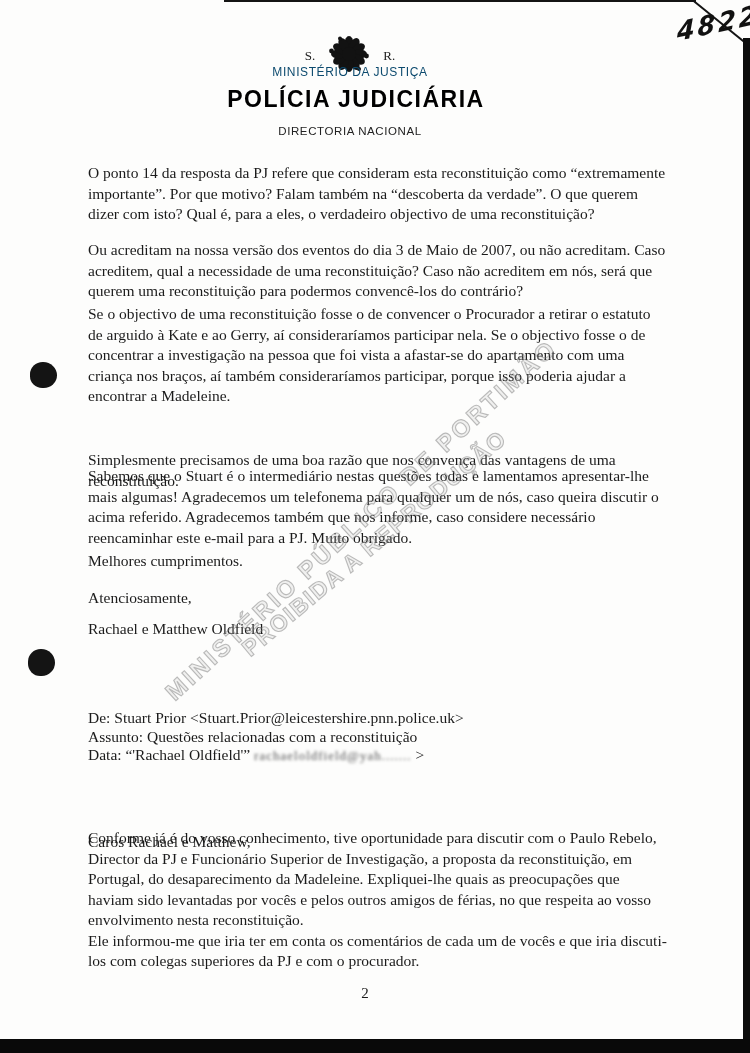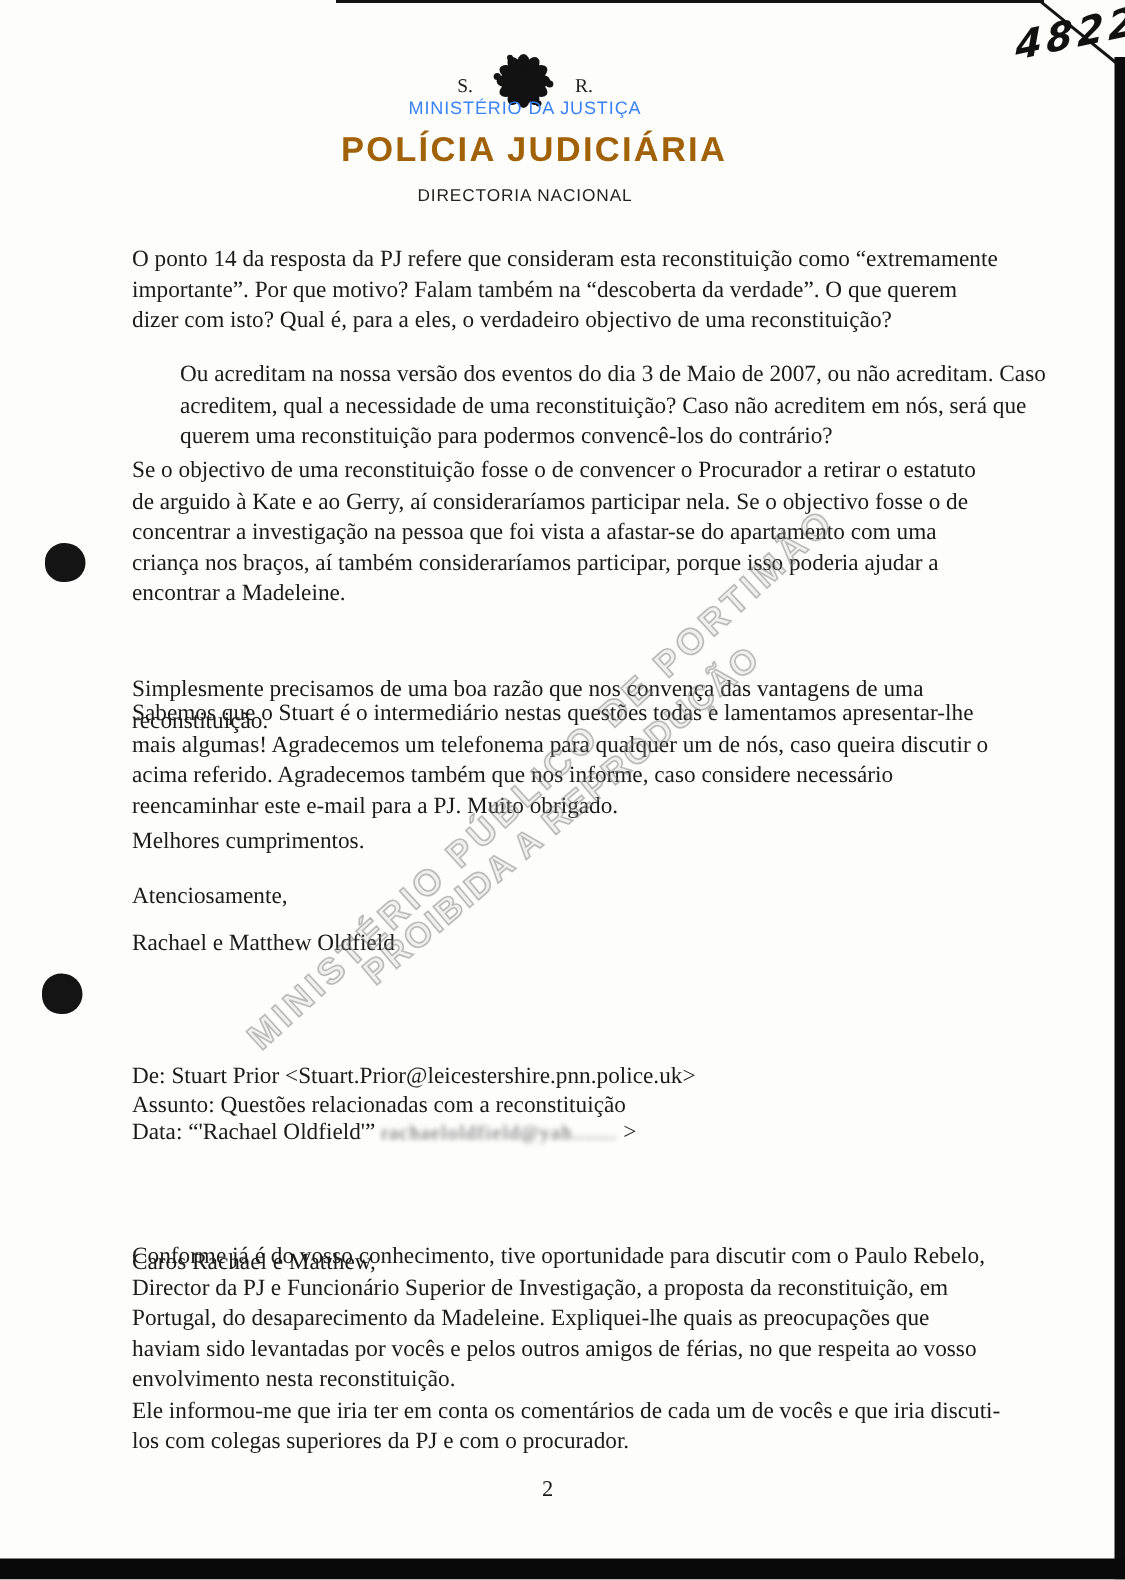--- a/index.html
+++ b/index.html
@@ -20,38 +20,38 @@
   .handwritten{position:absolute;left:676px;top:8px;
        font:italic 600 26px "DejaVu Sans",sans-serif;letter-spacing:3px;color:#111;
        transform:rotate(-12deg) skewX(-12deg);}
 
   
   .letterhead{position:absolute;left:0;right:50px;top:0;text-align:center;}
   .sr-row{position:absolute;left:0;right:0;top:34px;display:flex;justify-content:center;
        align-items:center;gap:11px;}
   .sr-initial{font:13px "Liberation Serif",serif;color:#222;}
   .ministry{position:absolute;left:0;right:0;top:65px;
-       font:12px "Liberation Sans",sans-serif;letter-spacing:0.6px;color:#3b82f6;}
+       font:12px "Liberation Sans",sans-serif;letter-spacing:0.6px;color:#0c4a6e;}
   .org-title{position:absolute;left:12px;right:0;top:86px;
-       font:bold 23px "Liberation Sans",sans-serif;letter-spacing:1.5px;color:#a16207;}
+       font:bold 23px "Liberation Sans",sans-serif;letter-spacing:1.5px;color:#000000;}
   .division{position:absolute;left:0;right:0;top:125px;
        font:11.5px "Liberation Sans",sans-serif;letter-spacing:0.6px;color:#222;}
 
   
   .wm{position:absolute;white-space:nowrap;pointer-events:none;z-index:5;
        font-family:"Liberation Sans",sans-serif;font-weight:bold;
        color:rgba(150,150,150,0.12);
        -webkit-text-stroke:1.1px rgba(125,125,125,0.5);}
   .wm1{left:101px;top:506px;font-size:24px;letter-spacing:3px;transform:rotate(-42.5deg);}
   .wm2{left:206px;top:530px;font-size:23px;letter-spacing:1.5px;transform:rotate(-40deg);}
 
   
   .blk{position:absolute;left:88px;width:579px;
        font-size:15.5px;line-height:20.5px;color:#1b1b1b;z-index:2;}
-  .t163{top:163px;} .t239{top:240px;margin-left:32px;} .t303{top:304px;} .t413{top:414px;margin-top:36px;}
+  .t163{top:163px;} .t239{top:240px;} .t303{top:304px;} .t413{top:414px;margin-top:36px;}
   .t466{top:466px;} .t551{top:551px;} .t588{top:588px;} .t619{top:619px;}
   .t655{top:655px;line-height:19.5px;} .t709{top:709px;line-height:18.5px;}
   .t793{top:793px;margin-top:39px;} .t828{top:828px;}
 
   .redacted{filter:blur(1.6px);color:#555;font-size:13px;letter-spacing:1px;}
   .page-number{position:absolute;left:350px;top:985px;width:30px;text-align:center;
        font-size:15px;color:#1b1b1b;}
 </style>
 </head>
 <body>

